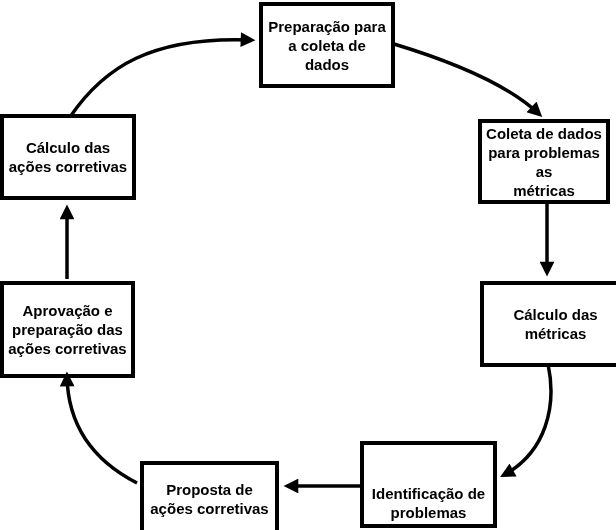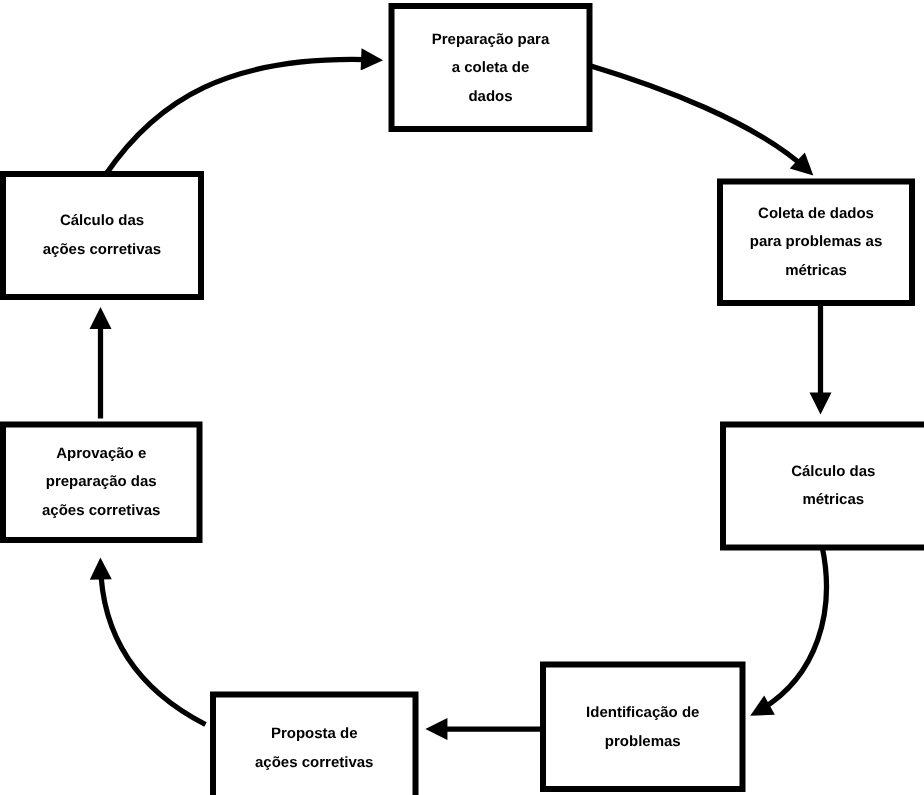--- a/index.html
+++ b/index.html
@@ -30,33 +30,33 @@
     border: 4px solid #000000;
     background: #ffffff;
     display: flex;
     align-items: center;
     justify-content: center;
     text-align: center;
     z-index: 1;
   }
   .node .label {
     font-weight: bold;
-    font-size: 10px;
+    font-size: 15px;
     line-height: 19px;
     color: #000000;
     white-space: pre-line;
     padding: 2px;
   }
   
   .n-preparacao   { left: 259px; top: 2px;   width: 136px; height: 86px; }
   .n-coleta       { left: 478px; top: 119px; width: 132px; height: 85px; }
   .n-calculo      { left: 480px; top: 281px; width: 151px; height: 86px; }
-  .n-identificacao{ left: 360px; top: 441px; width: 137px; height: 87px; }
+  .n-identificacao{ left: 360px; top: 441px; width: 137px; height: 87px; align-items: flex-end; }
   .n-proposta     { left: 140px; top: 441px; width: 139px; height: 76px; margin-top: 20px; }
-  .n-aprovacao    { left: 0px;   top: 281px; width: 135px; height: 81px; }
+  .n-aprovacao    { left: 0px;   top: 281px; width: 135px; height: 97px; }
   .n-execucao     { left: 0px;   top: 114px; width: 136px; height: 86px; }
   .edge {
     fill: none;
     stroke: #000000;
     stroke-width: 3.5;
   }
 </style>
 </head>
 <body>
 

